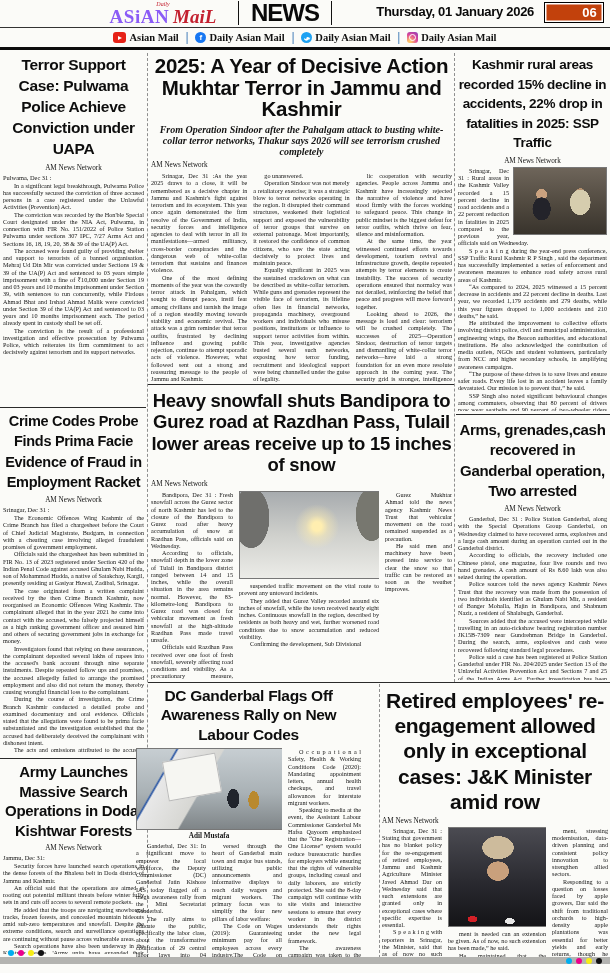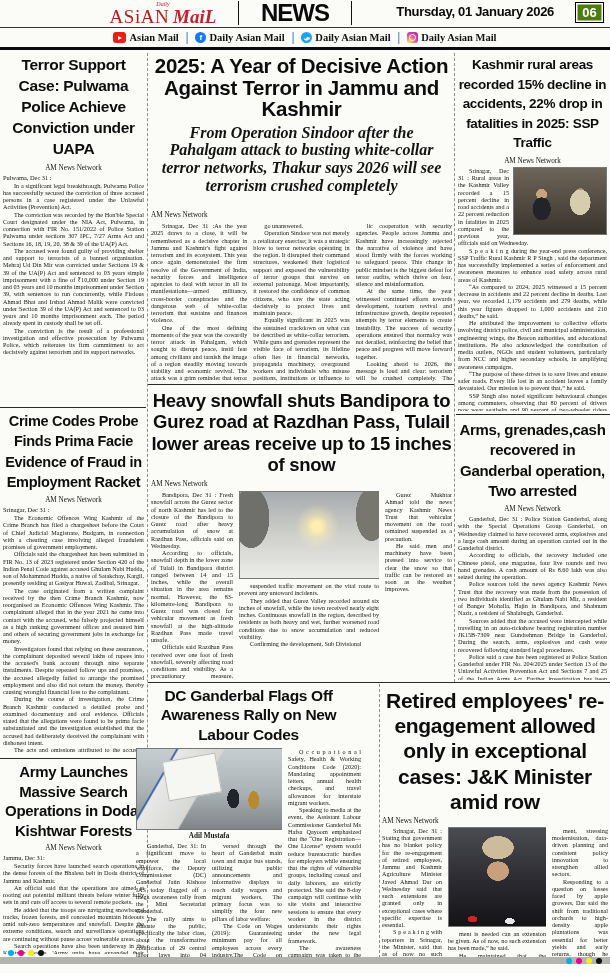--- a/index.html
+++ b/index.html
@@ -3,31 +3,31 @@
 <meta charset="utf-8">
 <style>
   html,body{margin:0;padding:0;background:#d9d9d6;}
   .page{position:relative;width:610px;height:973px;margin:0 auto;background:#fbfbf8;
         font-family:"Liberation Serif",serif;color:#141414;overflow:hidden;}
 
   
   .masthead{position:absolute;left:0;top:0;width:610px;height:27px;}
   .logo{position:absolute;left:98px;top:1px;width:130px;text-align:center;line-height:1;}
   .logo .daily{display:block;font-size:6px;color:#c3202f;font-style:italic;}
-  .logo .asian{font-family:"Liberation Serif",serif;font-weight:400;font-size:19px;color:#b91c1c;letter-spacing:.5px;}
+  .logo .asian{font-family:"Liberation Serif",serif;font-weight:700;font-size:19px;color:#8b5cf6;letter-spacing:.5px;}
   .logo .mail{font-family:"Liberation Serif",serif;font-weight:700;font-style:italic;font-size:19px;color:#c3202f;}
   .news-title{position:absolute;left:238px;top:1px;font-family:"Liberation Sans",sans-serif;
       font-weight:700;font-size:24px;letter-spacing:-1px;color:#0a0a0a;
-      border-left:1.5px solid #111;border-right:1.5px solid #111;padding:0 22px;line-height:1;}
-  .issue-date{position:absolute;right:56px;top:4px;font-family:"Liberation Sans",sans-serif;
+      border-left:1.5px solid #111;border-right:1.5px solid #111;padding:0 12px;line-height:1;}
+  .issue-date{position:absolute;right:76px;top:4px;font-family:"Liberation Sans",sans-serif;
       font-weight:700;font-size:13px;letter-spacing:-0.3px;color:#0a0a0a;}
-  .pagenum{position:absolute;right:6px;top:2px;width:27px;height:19px;background:#4d7c0f;color:#fff;
+  .pagenum{position:absolute;right:6px;top:2px;width:27px;height:19px;background:#c2410c;color:#fff;
       border:1.5px solid #000;box-shadow:inset 0 0 0 1.5px #fff;
       font-family:"Liberation Sans",sans-serif;font-weight:700;font-size:13px;
-      display:flex;align-items:center;justify-content:center;}
+      display:flex;align-items:center;justify-content:center;padding-left:31px;}
   .mast-rule1{position:absolute;left:0;top:27px;width:610px;height:1px;background:#333;}
   .socialbar{position:absolute;left:0;top:28px;width:610px;height:19px;
       display:flex;align-items:center;justify-content:center;gap:7px;}
   .soc-item{display:flex;align-items:center;gap:3px;font-family:"Liberation Serif",serif;
       font-weight:700;font-size:10.5px;color:#111;}
   .soc-sep{color:#2b6cb0;font-weight:700;font-size:12px;}
   .ic{width:11px;height:11px;border-radius:50%;display:inline-flex;align-items:center;justify-content:center;
       color:#fff;font-family:"Liberation Sans",sans-serif;font-size:8px;font-weight:700;line-height:1;}
   .ic-yt{background:#e62117;border-radius:3px;width:13px;}
   .ic-yt i{display:block;width:0;height:0;border-left:4px solid #fff;border-top:2.5px solid transparent;border-bottom:2.5px solid transparent;}
@@ -39,21 +39,21 @@
 
   
   .art{position:absolute;overflow:hidden;}
   .hl{font-family:"Liberation Sans",sans-serif;font-weight:700;text-align:center;
       letter-spacing:-0.3px;margin:0;color:#0d0d0d;}
   .byline{font-size:7.2px;text-align:center;margin:4px 0 2px;}
   .dateline{font-size:6.4px;margin:2px 0 1px;}
   p.para{font-size:6.2px;line-height:1.17;text-align:justify;text-indent:11px;margin:0;}
   .cols{display:flex;gap:6px;}
   .col{flex:1;min-width:0;overflow:hidden;}
-  .subhead{font-size:16px;font-weight:700;font-style:italic;text-align:center;line-height:1.12;margin:4px 6px 16px;}
+  .subhead{font-size:10px;font-weight:700;font-style:italic;text-align:center;line-height:1.12;margin:4px 6px 4px;}
 
   
   .rule-h{position:absolute;height:1px;background:#2a2a2a;}
   .rule-v{position:absolute;width:0;border-left:1px dashed #8f8f8f;}
 
   
   .photo{position:relative;overflow:hidden;border:0.5px solid #777;}
   .photo-ssp{float:right;width:92px;height:66px;margin:0 0 3px 4px;
      background:
       radial-gradient(ellipse 15px 19px at 30% 62%, #23232a 60%, transparent 61%),
@@ -179,21 +179,21 @@
     <div class="dateline">Jammu, Dec 31:</div>
     <div>
         <p class="para">Security forces have launched search operations in the dense forests of the Bhalesa belt in Doda district of Jammu and Kashmir.</p>
         <p class="para">An official said that the operations are aimed at rooting out potential militant threats before winter fully sets in and cuts off access to several remote pockets.</p>
         <p class="para">He added that the troops are navigating snowbound tracks, frozen forests, and concealed mountain hideouts amid sub-zero temperatures and snowfall. Despite the extreme conditions, search and surveillance operations are continuing without pause across vulnerable areas.</p>
         <p class="para">Search operations have also been underway in the Kishtwar forests. 'Army units have expanded their operational reach into higher-altitude, the official said.</p>
       </div>
   </div>
 
   <div class="art" style="left:151px;top:55px;width:301px;height:328px;">
-    <h2 class="hl" style="font-size:20.5px;line-height:1.05;">2025: A Year of Decisive Action Against Terror in Jammu and Kashmir</h2>
+    <h2 class="hl" style="font-size:20.5px;line-height:1.05;">2025: A Year of Decisive Action Mukhtar Terror in Jammu and Kashmir</h2>
     <div class="subhead">From Operation Sindoor after the Pahalgam attack to busting white-collar terror networks, Thakur says 2026 will see terrorism crushed completely</div>
     <div class="byline" style="text-align:left;margin:4px 0 3px;">AM News Network</div>
     <div class="cols" style="height:242px;">
       <div class="col">
           <p class="para">Srinagar, Dec 31 :As the year 2025 draws to a close, it will be remembered as a decisive chapter in Jammu and Kashmir's fight against terrorism and its ecosystem. This year once again demonstrated the firm resolve of the Government of India, security forces and intelligence agencies to deal with terror in all its manifestations—armed militancy, cross-border conspiracies and the dangerous web of white-collar terrorism that sustains and finances violence.</p>
           <p class="para">One of the most defining moments of the year was the cowardly terror attack in Pahalgam, which sought to disrupt peace, instil fear among civilians and tarnish the image of a region steadily moving towards stability and economic revival. The attack was a grim reminder that terror outfits, frustrated by declining influence and growing public rejection, continue to attempt sporadic acts of violence. However, what followed sent out a strong and reassuring message to the people of Jammu and Kashmir.</p>
         </div>
       <div class="col">
           <p class="para">go unanswered.</p>
           <p class="para">Operation Sindoor was not merely a retaliatory exercise; it was a strategic blow to terror networks operating in the region. It disrupted their command structures, weakened their logistical support and exposed the vulnerability of terror groups that survive on external patronage. Most importantly, it restored the confidence of common citizens, who saw the state acting decisively to protect lives and maintain peace.</p>

